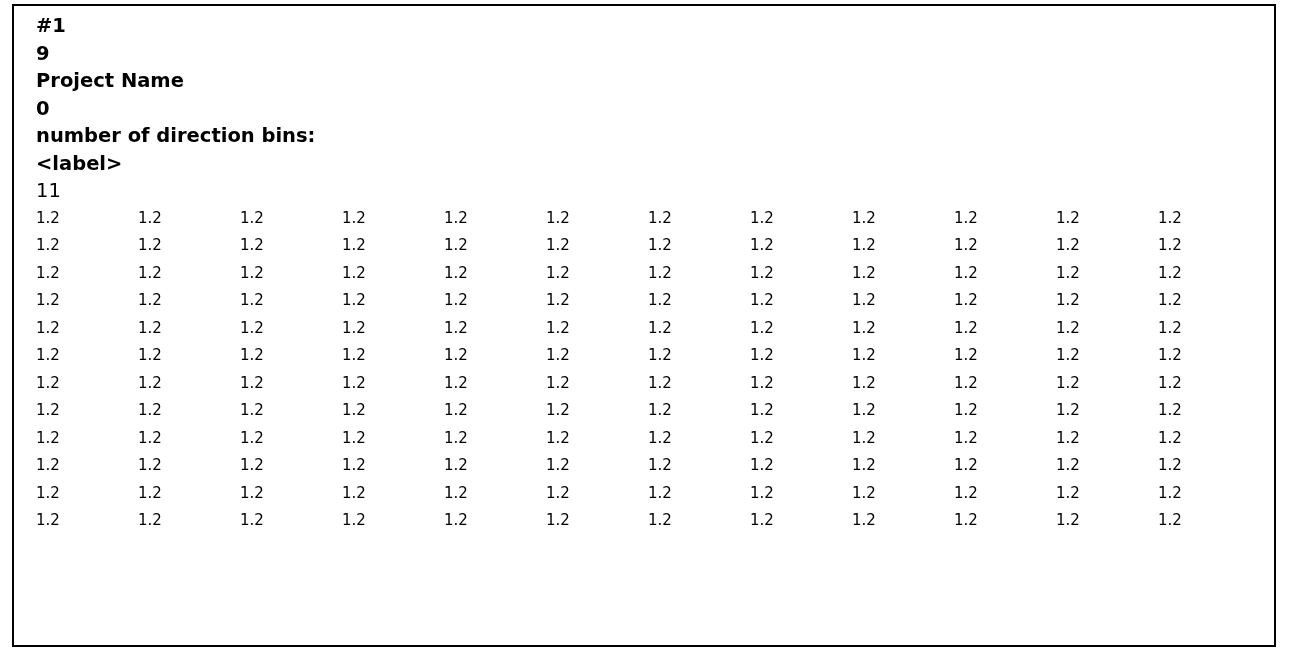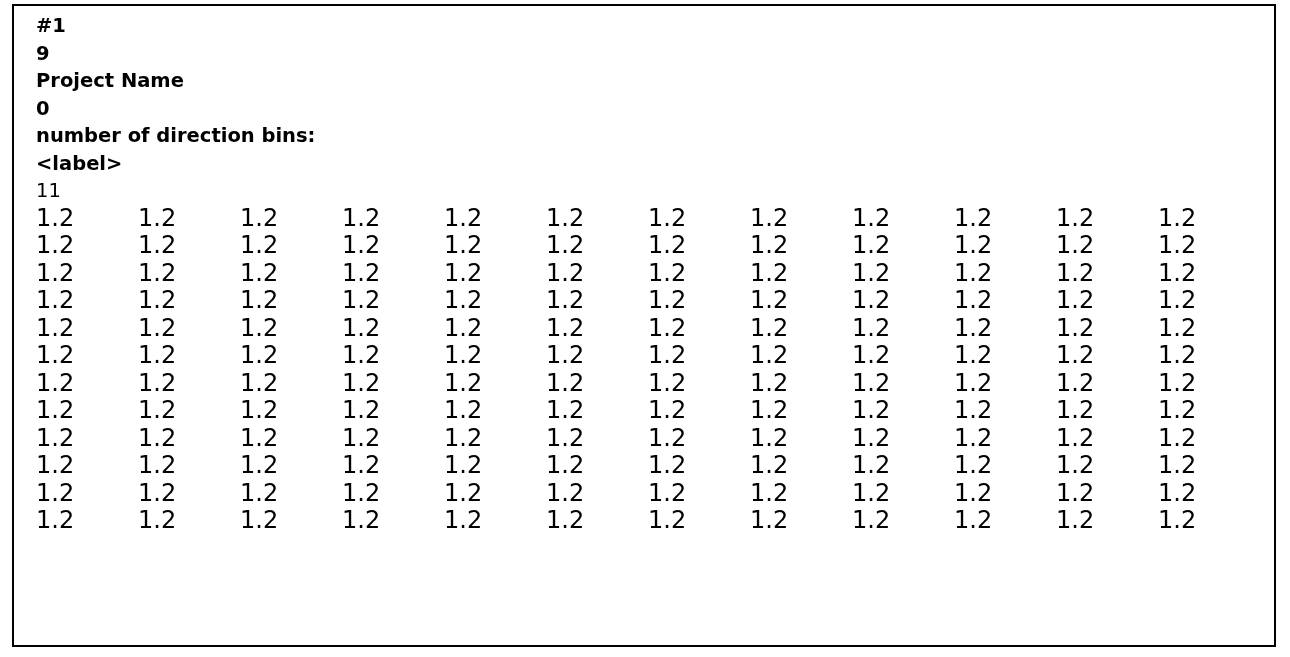--- a/index.html
+++ b/index.html
@@ -34,21 +34,21 @@
     color: #000000;
     white-space: pre;
   }
   .line.bold {
     font-weight: bold;
   }
   .grid-row {
     display: flex;
     height: 27.5px;
     line-height: 27.5px;
-    font-size: 24px;
+    font-size: 15px;
     color: #000000;
   }
   .cell {
     width: 102px;
     flex: 0 0 102px;
     text-align: left;
     white-space: pre;
   }
 </style>
 </head>

